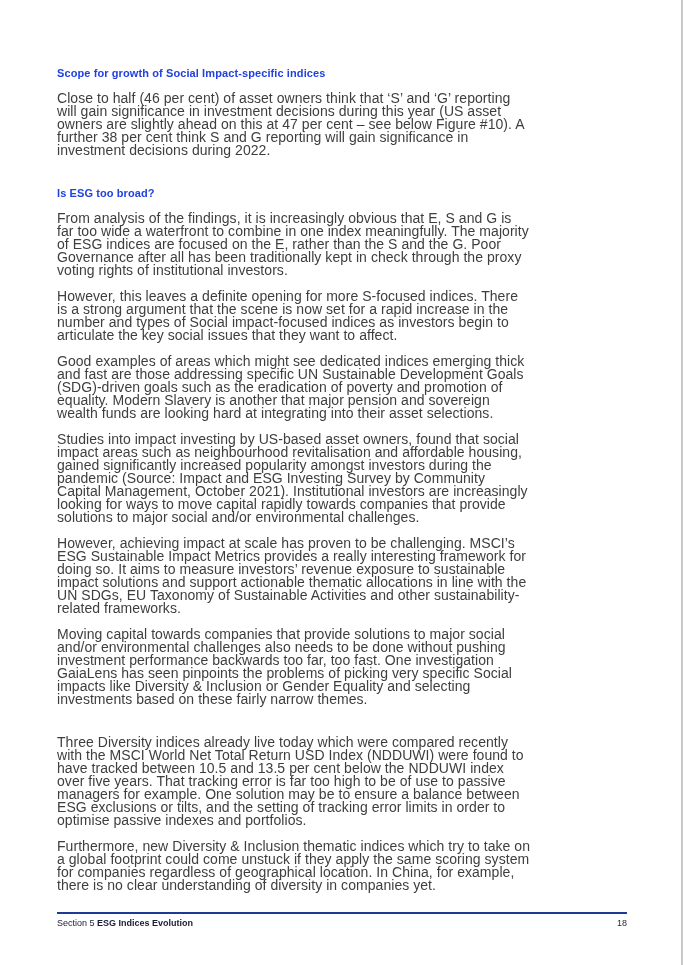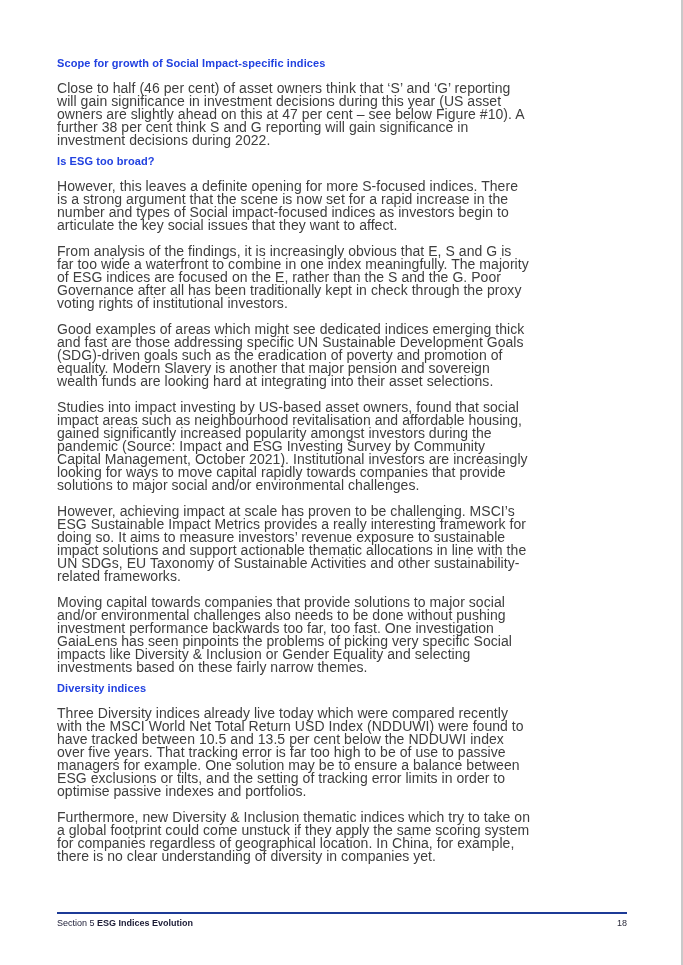--- a/index.html
+++ b/index.html
@@ -13,25 +13,25 @@
   }
   .page-right-edge {
     position: absolute;
     top: 0; right: 0;
     width: 2px; height: 100%;
     background: #c9c9c9;
   }
   .content {
     position: absolute;
     left: 57px;
-    top: 57px;
+    top: 67px;
     width: 474px;
   }
   .section { margin: 0; }
-  .section + .section { margin-top: 8px; }
+  .section + .section { margin-top: 30px; }
   .section-heading {
     font-size: 11px;
     font-weight: bold;
     color: #2141e0;
     margin: 0 0 12px 0;
     line-height: 13px;
     letter-spacing: 0.1px;
   }
   .body-para {
     font-size: 14px;
@@ -73,30 +73,29 @@
 
   <div class="content">
 
     <div class="section">
       <h2 class="section-heading">Scope for growth of Social Impact-specific indices</h2>
       <p class="body-para">Close to half (46 per cent) of asset owners think that ‘S’ and ‘G’ reporting will gain significance in investment decisions during this year (US asset owners are slightly ahead on this at 47 per cent – see below Figure #10). A further 38 per cent think S and G reporting will gain significance in investment decisions during 2022.</p>
     </div>
 
     <div class="section">
       <h2 class="section-heading">Is ESG too broad?</h2>
+      <p class="body-para">From analysis of the findings, it is increasingly obvious that E, S and G is far too wide a waterfront to combine in one index meaningfully. The majority of ESG indices are focused on the E, rather than the S and the G. Poor Governance after all has been traditionally kept in check through the proxy voting rights of institutional investors.</p>
       <p class="body-para">However, this leaves a definite opening for more S-focused indices. There is a strong argument that the scene is now set for a rapid increase in the number and types of Social impact-focused indices as investors begin to articulate the key social issues that they want to affect.</p>
-      <p class="body-para">From analysis of the findings, it is increasingly obvious that E, S and G is far too wide a waterfront to combine in one index meaningfully. The majority of ESG indices are focused on the E, rather than the S and the G. Poor Governance after all has been traditionally kept in check through the proxy voting rights of institutional investors.</p>
       <p class="body-para">Good examples of areas which might see dedicated indices emerging thick and fast are those addressing specific UN Sustainable Development Goals (SDG)-driven goals such as the eradication of poverty and promotion of equality. Modern Slavery is another that major pension and sovereign wealth funds are looking hard at integrating into their asset selections.</p>
       <p class="body-para">Studies into impact investing by US-based asset owners, found that social impact areas such as neighbourhood revitalisation and affordable housing, gained significantly increased popularity amongst investors during the pandemic (Source: Impact and ESG Investing Survey by Community Capital Management, October 2021). Institutional investors are increasingly looking for ways to move capital rapidly towards companies that provide solutions to major social and/or environmental challenges.</p>
       <p class="body-para">However, achieving impact at scale has proven to be challenging. MSCI’s ESG Sustainable Impact Metrics provides a really interesting framework for doing so. It aims to measure investors’ revenue exposure to sustainable impact solutions and support actionable thematic allocations in line with the UN SDGs, EU Taxonomy of Sustainable Activities and other sustainability-related frameworks.</p>
       <p class="body-para">Moving capital towards companies that provide solutions to major social and/or environmental challenges also needs to be done without pushing investment performance backwards too far, too fast. One investigation GaiaLens has seen pinpoints the problems of picking very specific Social impacts like Diversity &amp; Inclusion or Gender Equality and selecting investments based on these fairly narrow themes.</p>
     </div>
 
     <div class="section">
-      <h2 class="section-heading">Diversity indices</h2>
       <p class="body-para">Three Diversity indices already live today which were compared recently with the MSCI World Net Total Return USD Index (NDDUWI) were found to have tracked between 10.5 and 13.5 per cent below the NDDUWI index over five years. That tracking error is far too high to be of use to passive managers for example. One solution may be to ensure a balance between ESG exclusions or tilts, and the setting of tracking error limits in order to optimise passive indexes and portfolios.</p>
       <p class="body-para">Furthermore, new Diversity &amp; Inclusion thematic indices which try to take on a global footprint could come unstuck if they apply the same scoring system for companies regardless of geographical location. In China, for example, there is no clear understanding of diversity in companies yet.</p>
     </div>
 
   </div>
 
   <div class="footer-rule"></div>
 
   <div class="footer">
     <div class="footer-left">

